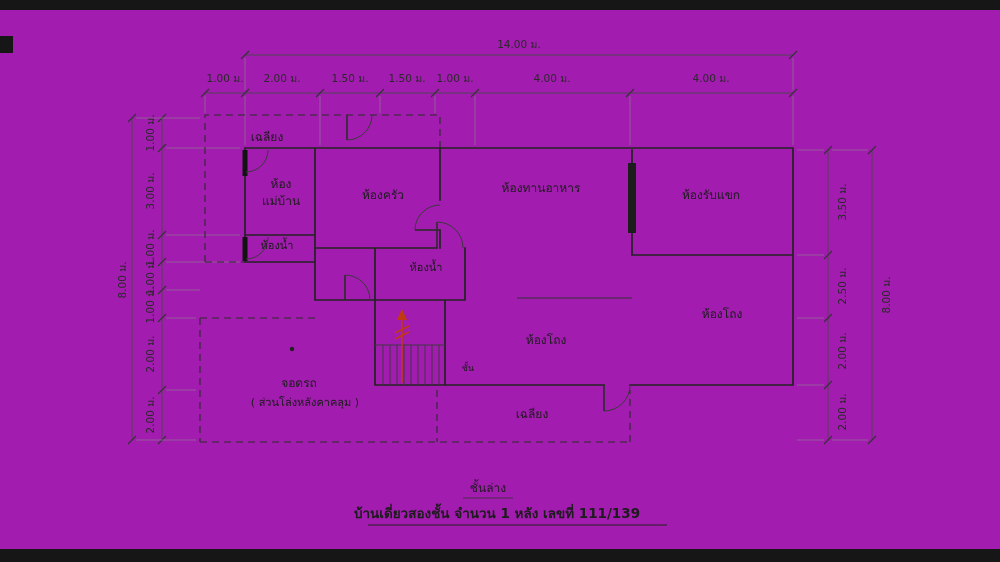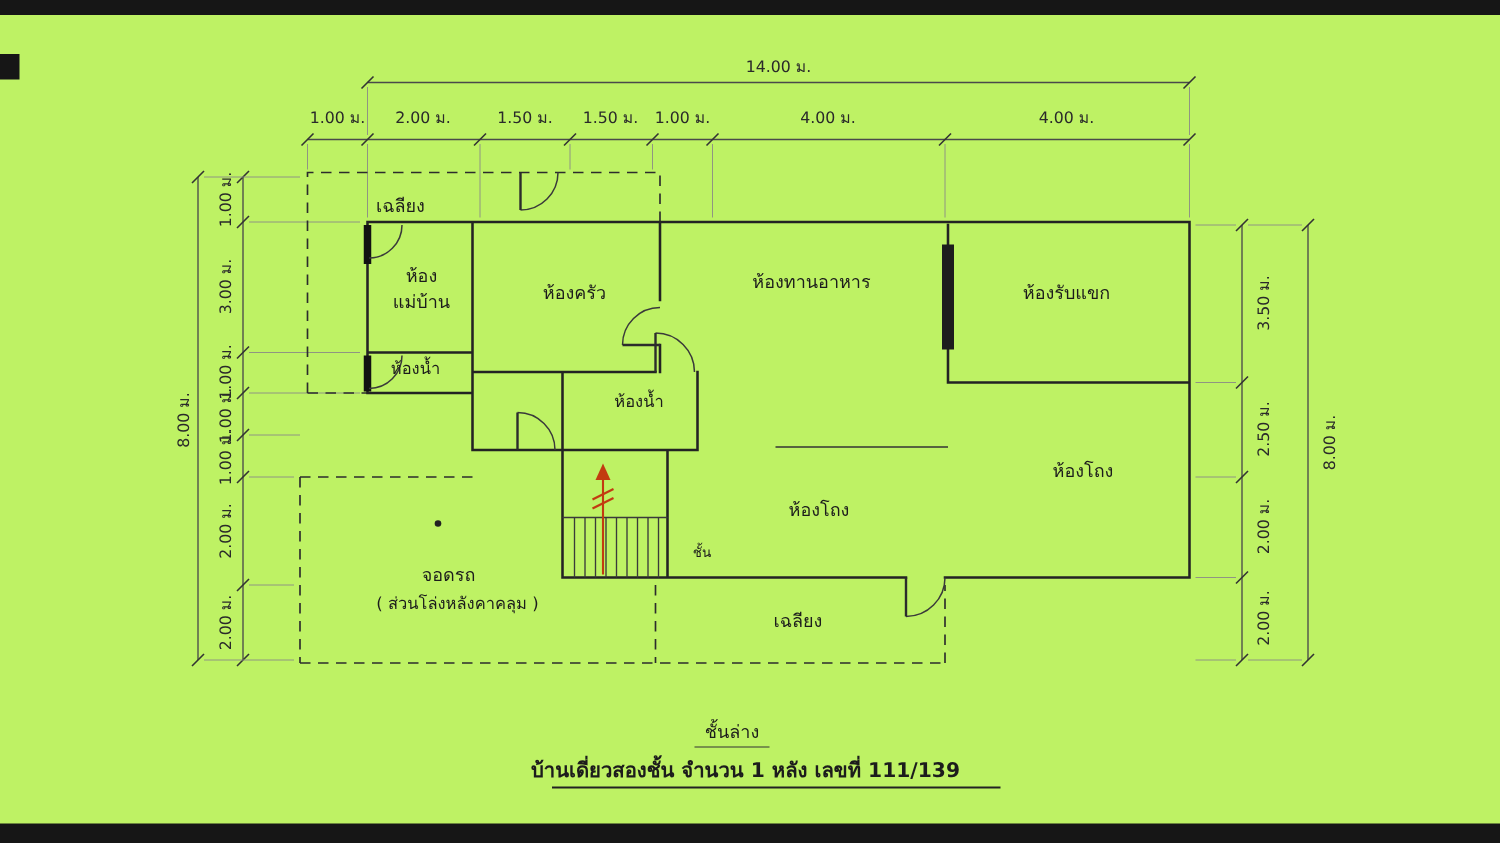--- a/index.html
+++ b/index.html
@@ -1,18 +1,18 @@
 <!DOCTYPE html>
 <html><head>
 <meta charset="utf-8">
 <style>
   html,body { margin:0; padding:0; background:#b0b0ae; }
   .canvas {
     position:relative; width:1000px; height:562px; overflow:hidden;
-    background:#bef264;
+    background:#a21caf;
     font-family:"DejaVu Sans","Liberation Sans",sans-serif;
   }
   svg { position:absolute; left:0; top:0; }
   .wall  { stroke:#232323; stroke-width:1.7; fill:none; stroke-linecap:square; }
   .thin  { stroke:#333; stroke-width:1; fill:none; }
   .dash  { stroke:#2c2c2c; stroke-width:1.1; fill:none; stroke-dasharray:7 5; }
   .dim   { stroke:#4a4a4a; stroke-width:0.9; fill:none; }
   .tick  { stroke:#333; stroke-width:1.1; }
   .wit   { stroke:#8a8a86; stroke-width:0.6; }
   .arc   { stroke:#3a3a3a; stroke-width:1; fill:none; }

